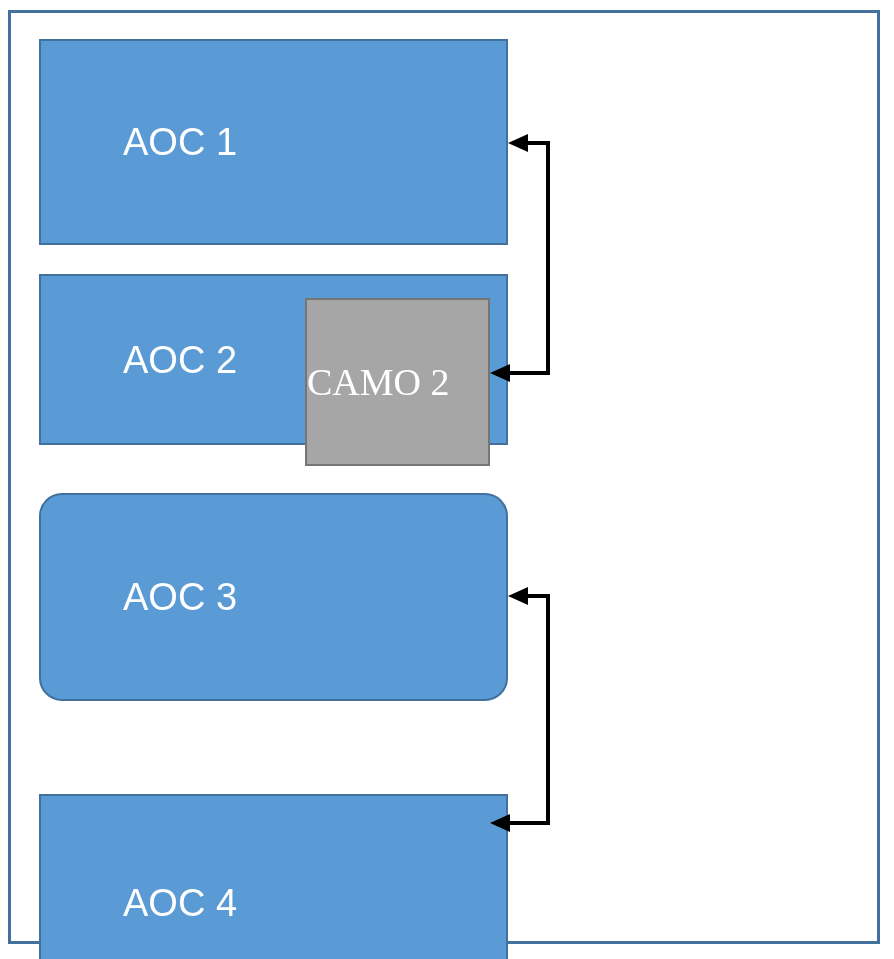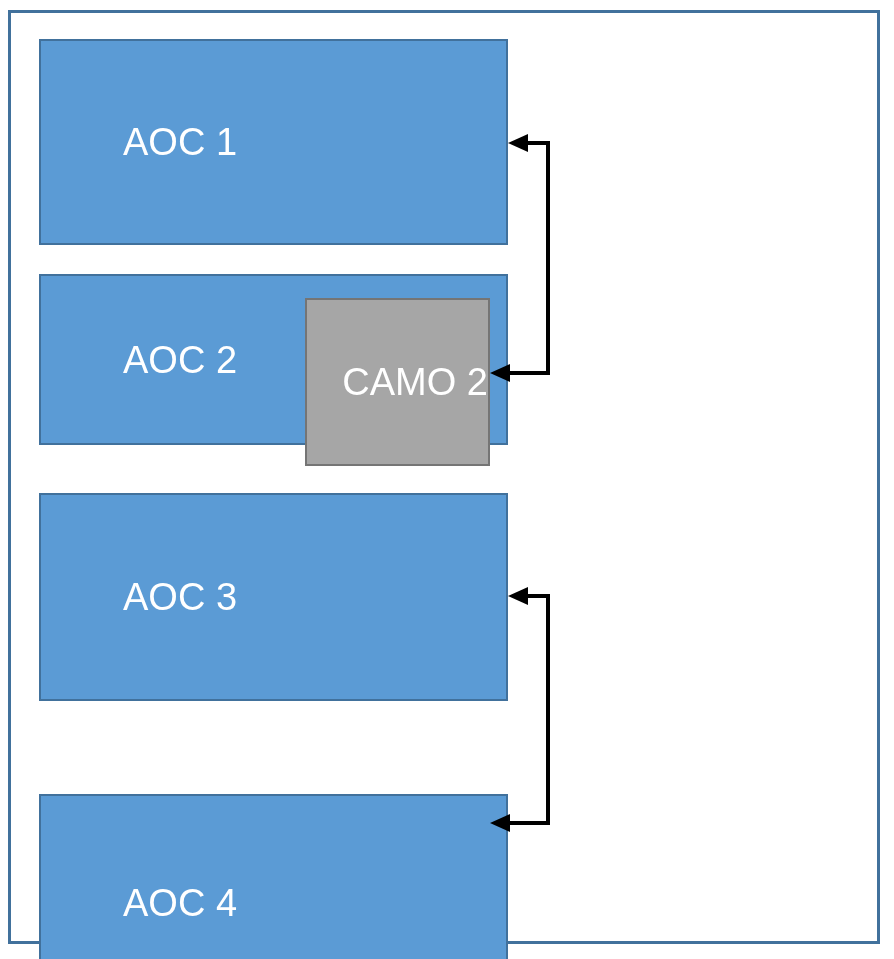--- a/index.html
+++ b/index.html
@@ -37,31 +37,32 @@
     left: 82px;
     top: 50%;
     transform: translateY(-50%);
     color: var(--label-text, #FFFFFF);
     font-size: 38px;
     line-height: 1;
     white-space: nowrap;
   }
   #aoc1 { top: 39px;  height: 206px; padding-left: 24px; }
   #aoc2 { top: 274px; height: 171px; padding-left: 32px; }
-  #aoc3 { top: 493px; height: 208px; }
+  #aoc3 { top: 493px; height: 208px; border-radius: 23px; }
   #aoc4 { top: 761px; height: 218px; margin-top: 33px; }
   .camo-box {
     position: absolute;
     width: 185px;
     background: var(--camo-fill, #A6A6A6);
     border: 2px solid var(--camo-border, #757575);
     box-sizing: border-box;
     display: flex;
     align-items: center;
-    justify-content: flex-end;
+    justify-content: flex-start;
+    font-family: Liberation Serif, serif;
   }
   #camo2 { left: 264px; top: 22px; height: 168px; }
   #camo4 { left: 263px; top: 12px; height: 170px; }
   .camo-label {
     color: var(--label-text, #FFFFFF);
     font-size: 38px;
     line-height: 1;
     white-space: nowrap;
   }
   svg.connector-layer {

